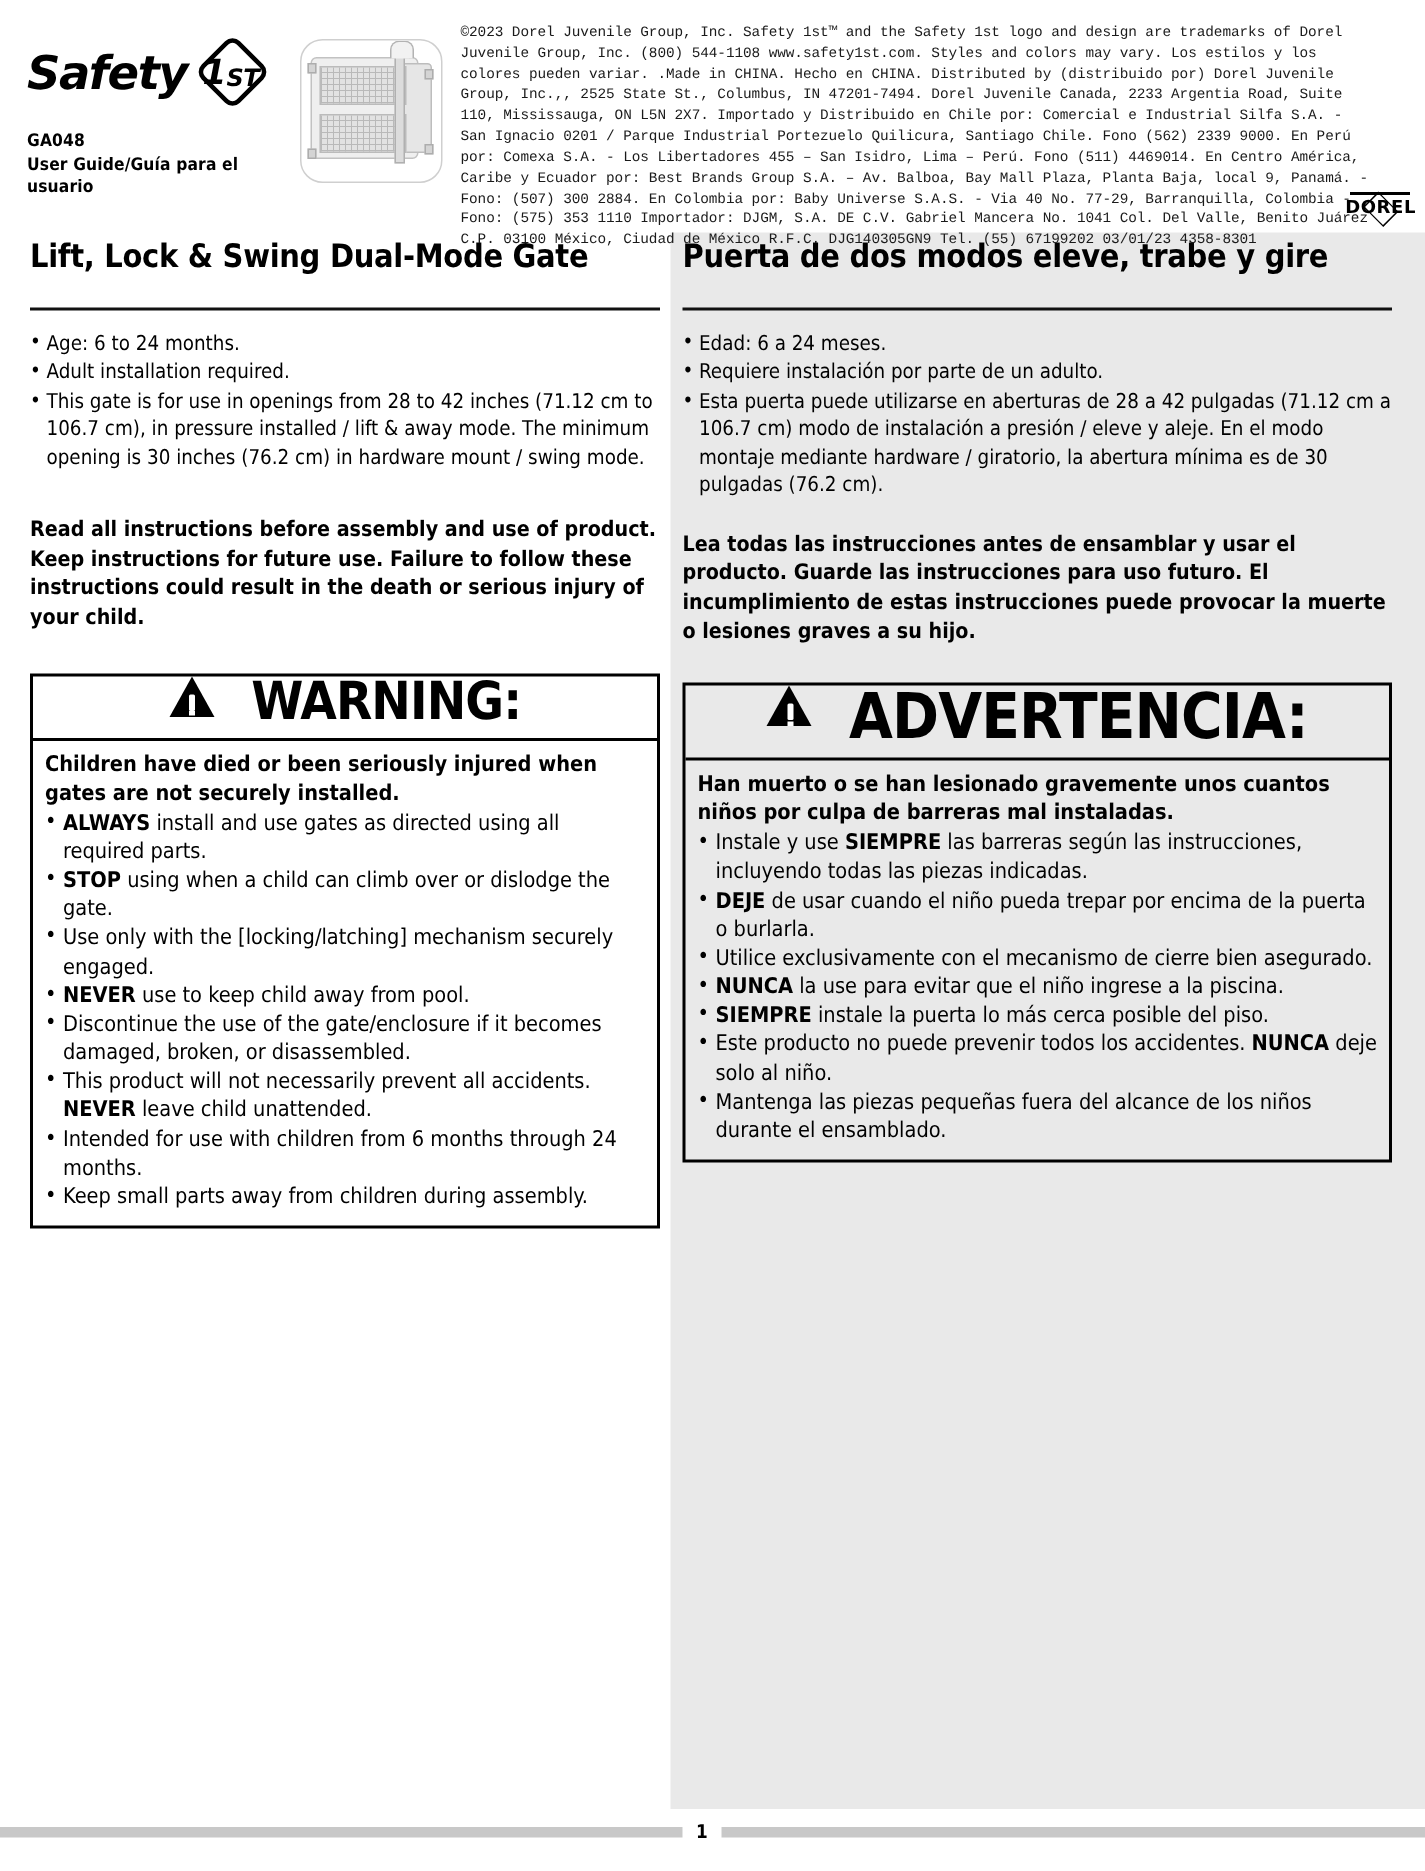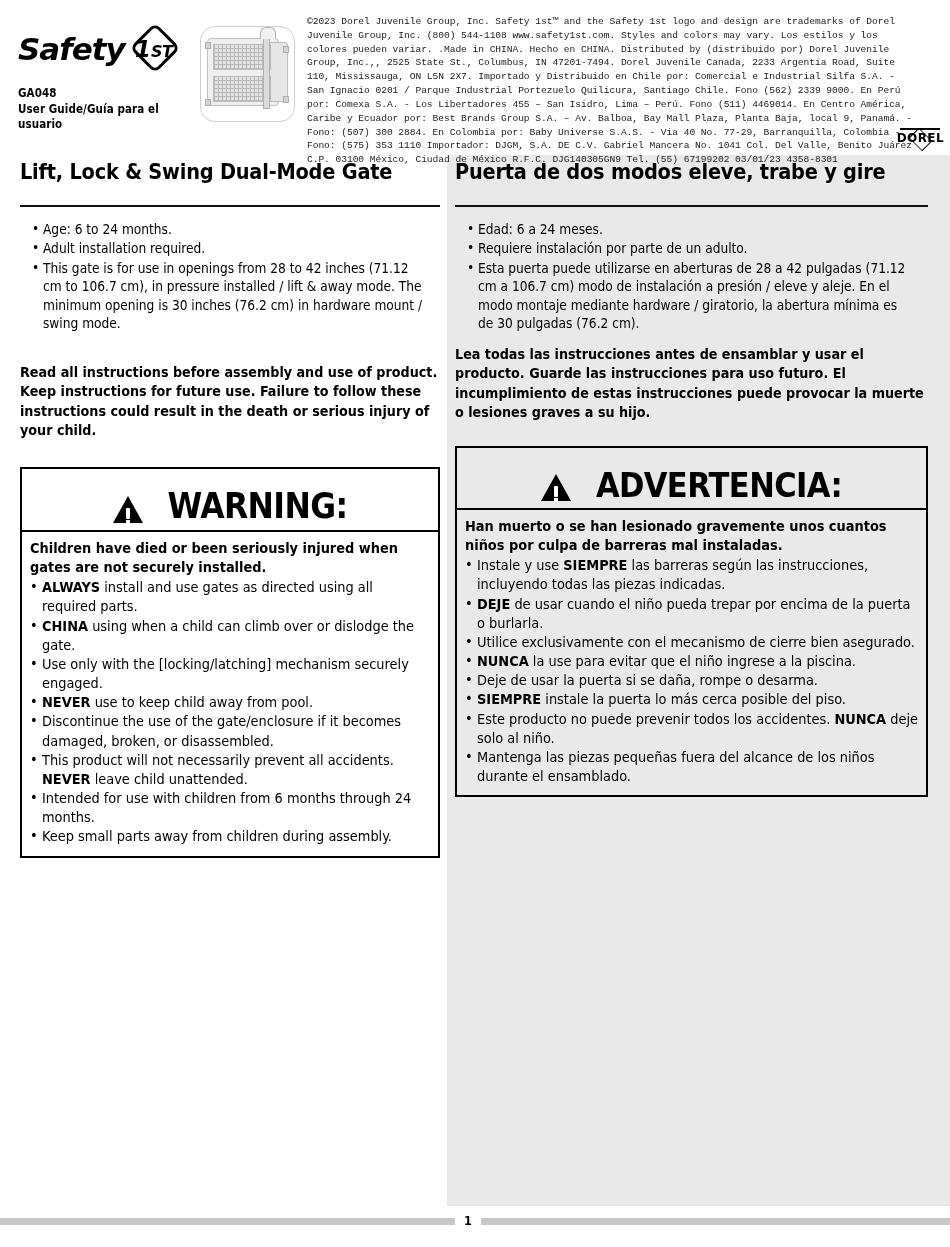--- a/index.html
+++ b/index.html
@@ -241,21 +241,21 @@
     letter-spacing: -0.2px;
     padding-bottom: 20px;
   }
   .col-rule {
     border-bottom: 2.6px solid #111;
     margin-bottom: 13px;
   }
 
   .bullets {
     list-style: none;
-    margin: 12px;
+    margin: 0;
     padding: 0;
     font-family: "DejaVu Sans Condensed", "Liberation Sans", sans-serif;
     font-size: 13.6px;
     line-height: 1.36;
   }
   .bullets li {
     position: relative;
     padding-left: 11px;
     margin-bottom: 1px;
   }
@@ -266,36 +266,36 @@
     top: -1px;
   }
 
   .lead-note {
     margin-top: 30px;
     font-family: "DejaVu Sans Condensed", "Liberation Sans", sans-serif;
     font-weight: 700;
     font-size: 14.2px;
     line-height: 1.38;
   }
-  .col-es .lead-note { margin-top: 11px; }
+  .col-es .lead-note { margin-top: 21px; }
 
   
   .warnbox {
     margin-top: 26px;
     border: 2.2px solid #000;
     background: transparent;
   }
   .col-es .warnbox { margin-top: 23px; }
   .warn-head {
     border-bottom: 2.2px solid #000;
     display: flex;
-    align-items: flex-end;
+    align-items: flex-start;
     justify-content: center;
     gap: 24px;
-    padding: 20px 0 6px;
+    padding: 0 0 6px;
   }
   .warn-head .tri-ico {
     position: relative;
     width: 31px;
     height: 28px;
     flex: 0 0 auto;
   }
   .warn-head .tri-ico .t {
     position: absolute;
     left: 0; bottom: 1px;
@@ -321,21 +321,21 @@
     height: 3px;
     background: #fff;
   }
   .warn-head .wtext {
     font-family: "DejaVu Sans Condensed", "Liberation Sans", sans-serif;
     font-weight: 700;
     font-size: 35px;
     line-height: 1;
     letter-spacing: -0.6px;
   }
-  .col-es .warn-head .wtext { font-size: 34px; }
+  .col-es .warn-head .wtext { font-size: 42px; }
 
   .warn-body {
     padding: 7px 8px 9px 8px;
     font-family: "DejaVu Sans Condensed", "Liberation Sans", sans-serif;
     font-size: 14.4px;
     line-height: 1.33;
   }
   .warn-intro {
     font-weight: 700;
     margin-bottom: 1px;
@@ -446,21 +446,21 @@
         <span class="t"></span>
           <span class="bang"></span>
           <span class="dot"></span>
       </span>
       <span class="wtext">WARNING:</span>
     </div>
     <div class="warn-body">
       <div class="warn-intro">Children have died or been seriously injured when gates are not securely installed.</div>
       <ul class="warn-list" id="en-warn">
           <li><b>ALWAYS</b> install and use gates as directed using all required parts.</li>
-          <li><b>CHINA</b> using when a child can climb over or dislodge the gate.</li>
+          <li><b>STOP</b> using when a child can climb over or dislodge the gate.</li>
           <li>Use only with the [locking/latching] mechanism securely engaged.</li>
           <li><b>NEVER</b> use to keep child away from pool.</li>
           <li>Discontinue the use of the gate/enclosure if it becomes damaged, broken, or disassembled.</li>
           <li>This product will not necessarily prevent all accidents. <b>NEVER</b> leave child unattended.</li>
           <li>Intended for use with children from 6 months through 24 months.</li>
           <li>Keep small parts away from children during assembly.</li>
         </ul>
     </div>
   </div>
 </div>
@@ -484,21 +484,20 @@
       </span>
       <span class="wtext">ADVERTENCIA:</span>
     </div>
     <div class="warn-body">
       <div class="warn-intro">Han muerto o se han lesionado gravemente unos cuantos niños por culpa de barreras mal instaladas.</div>
       <ul class="warn-list" id="es-warn">
           <li>Instale y use <b>SIEMPRE</b> las barreras según las instrucciones, incluyendo todas las piezas indicadas.</li>
           <li><b>DEJE</b> de usar cuando el niño pueda trepar por encima de la puerta o burlarla.</li>
           <li>Utilice exclusivamente con el mecanismo de cierre bien asegurado.</li>
           <li><b>NUNCA</b> la use para evitar que el niño ingrese a la piscina.</li>
-          <li>Deje de usar la puerta si se daña, rompe o desarma.</li>
           <li><b>SIEMPRE</b> instale la puerta lo más cerca posible del piso.</li>
           <li>Este producto no puede prevenir todos los accidentes. <b>NUNCA</b> deje solo al niño.</li>
           <li>Mantenga las piezas pequeñas fuera del alcance de los niños durante el ensamblado.</li>
         </ul>
     </div>
   </div>
 </div>
 
 <div class="footer-bar"></div>
 <div class="footer-page">1</div>

